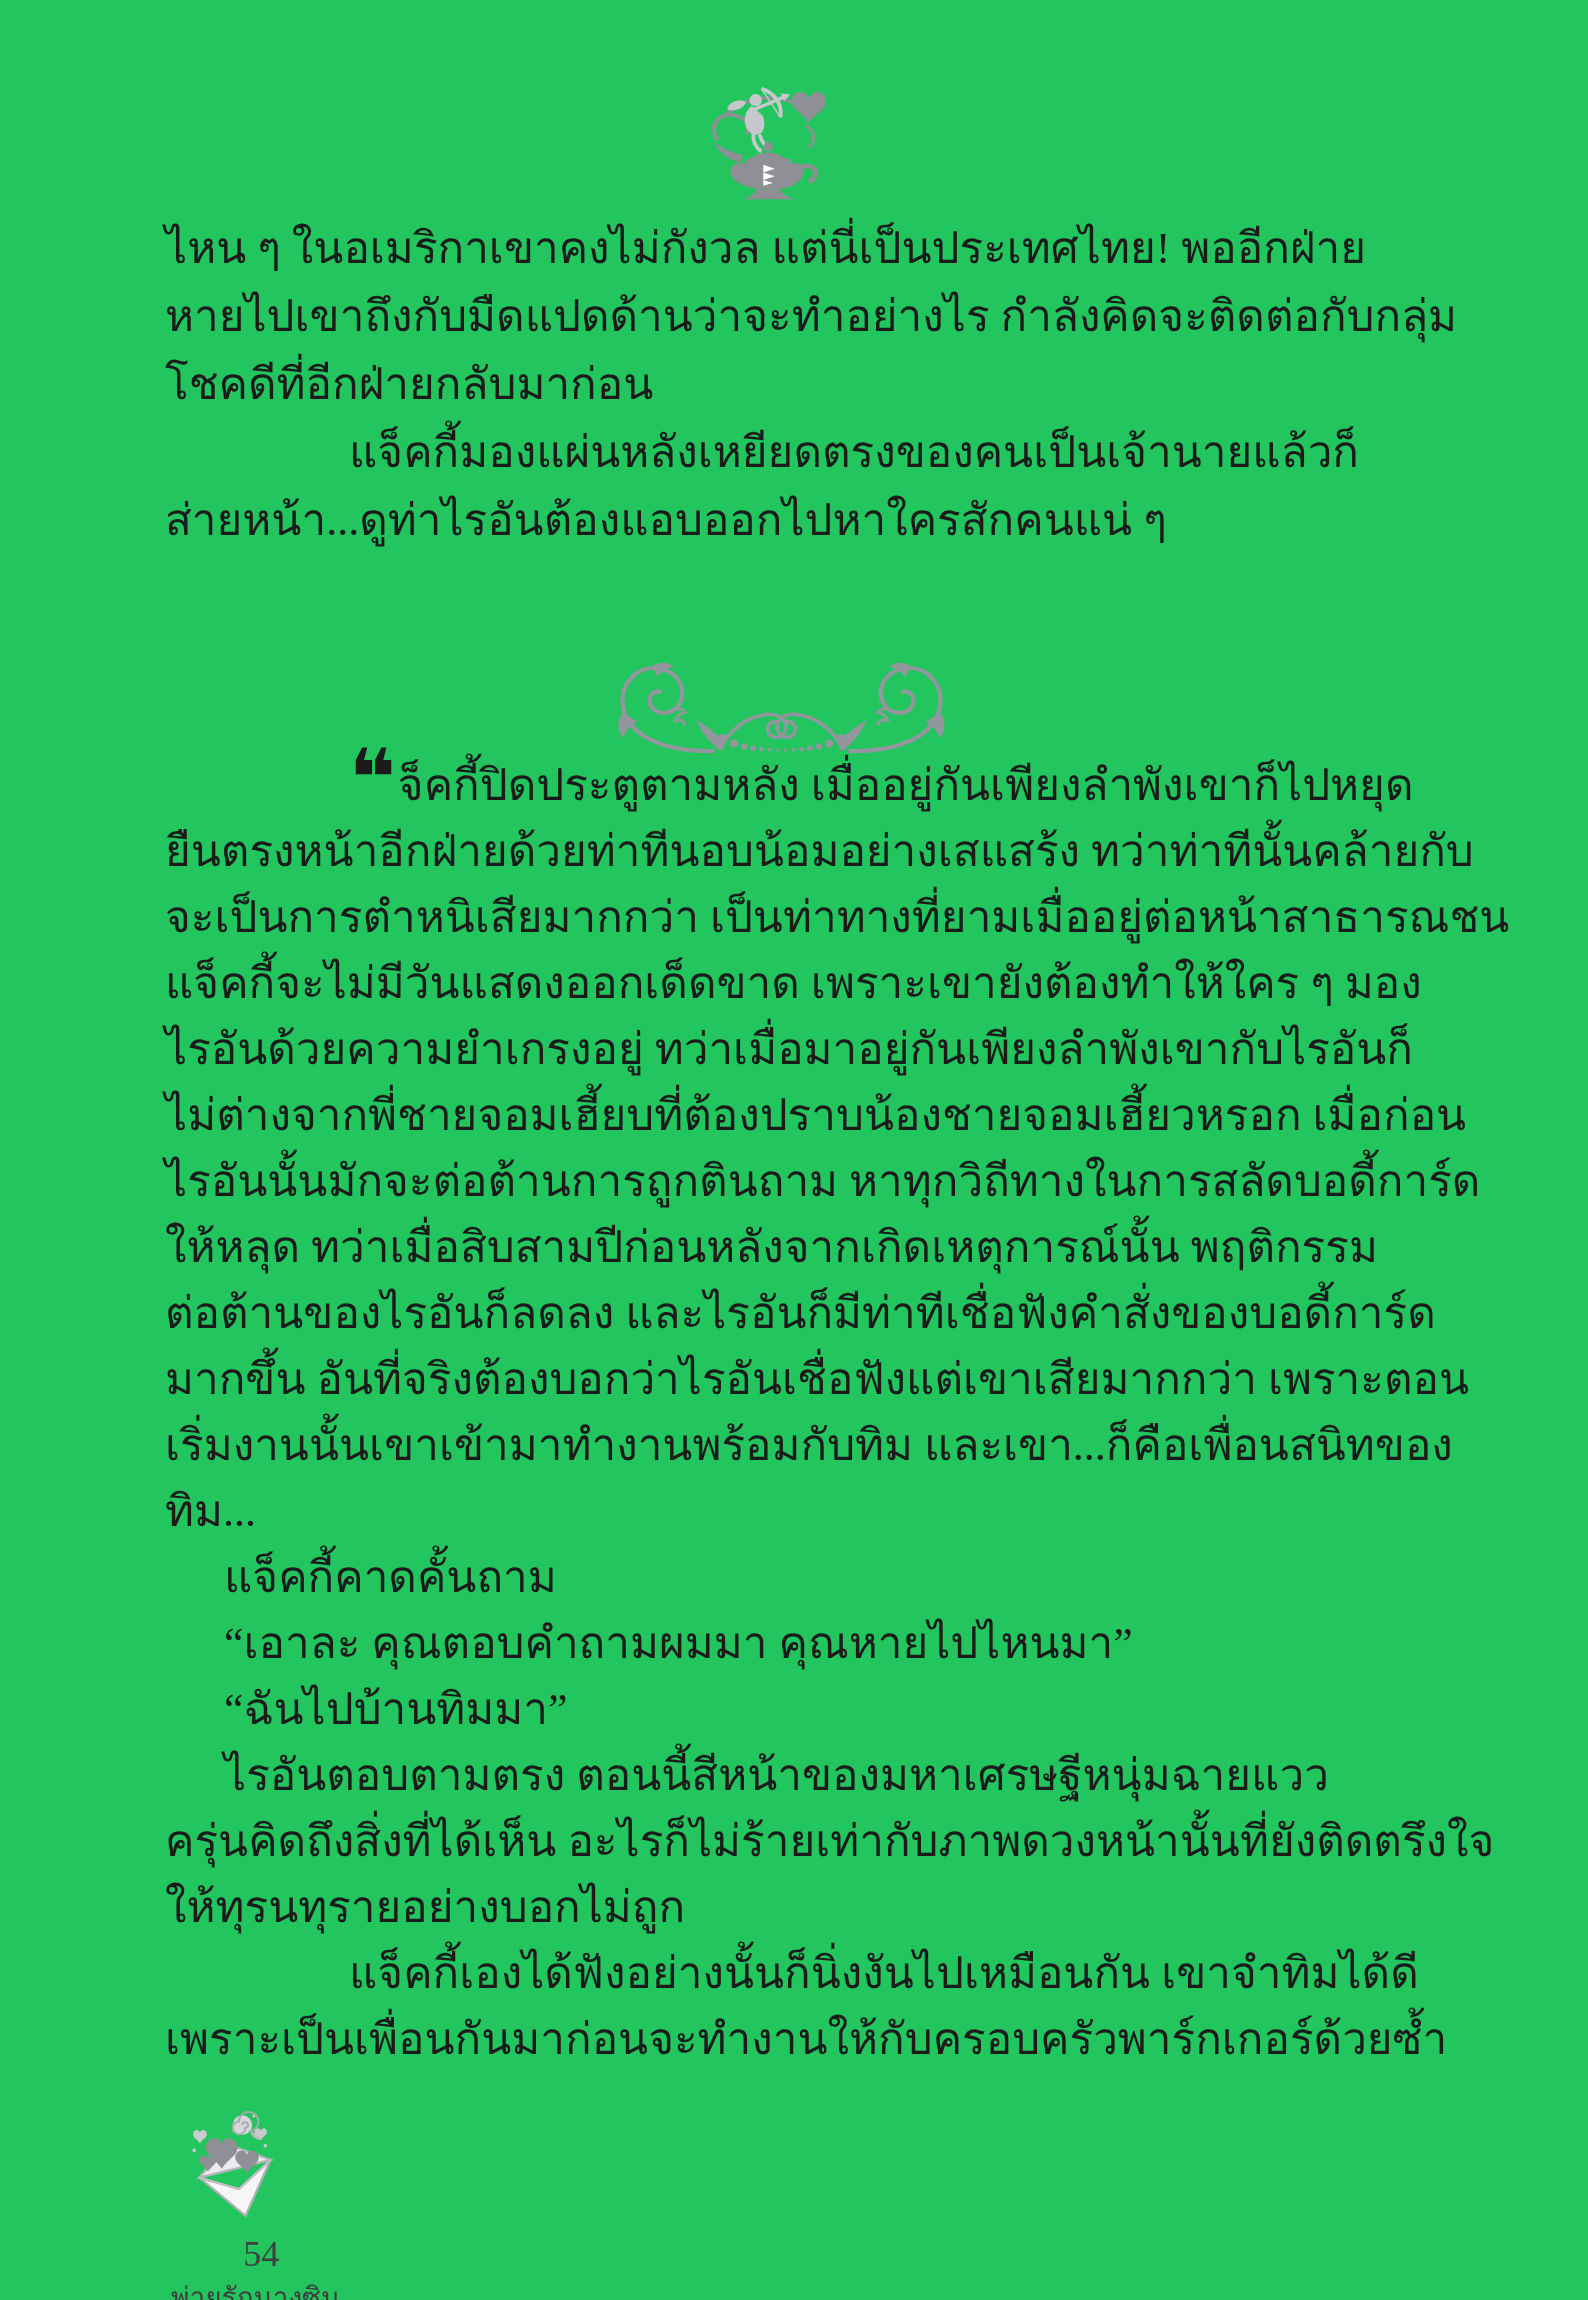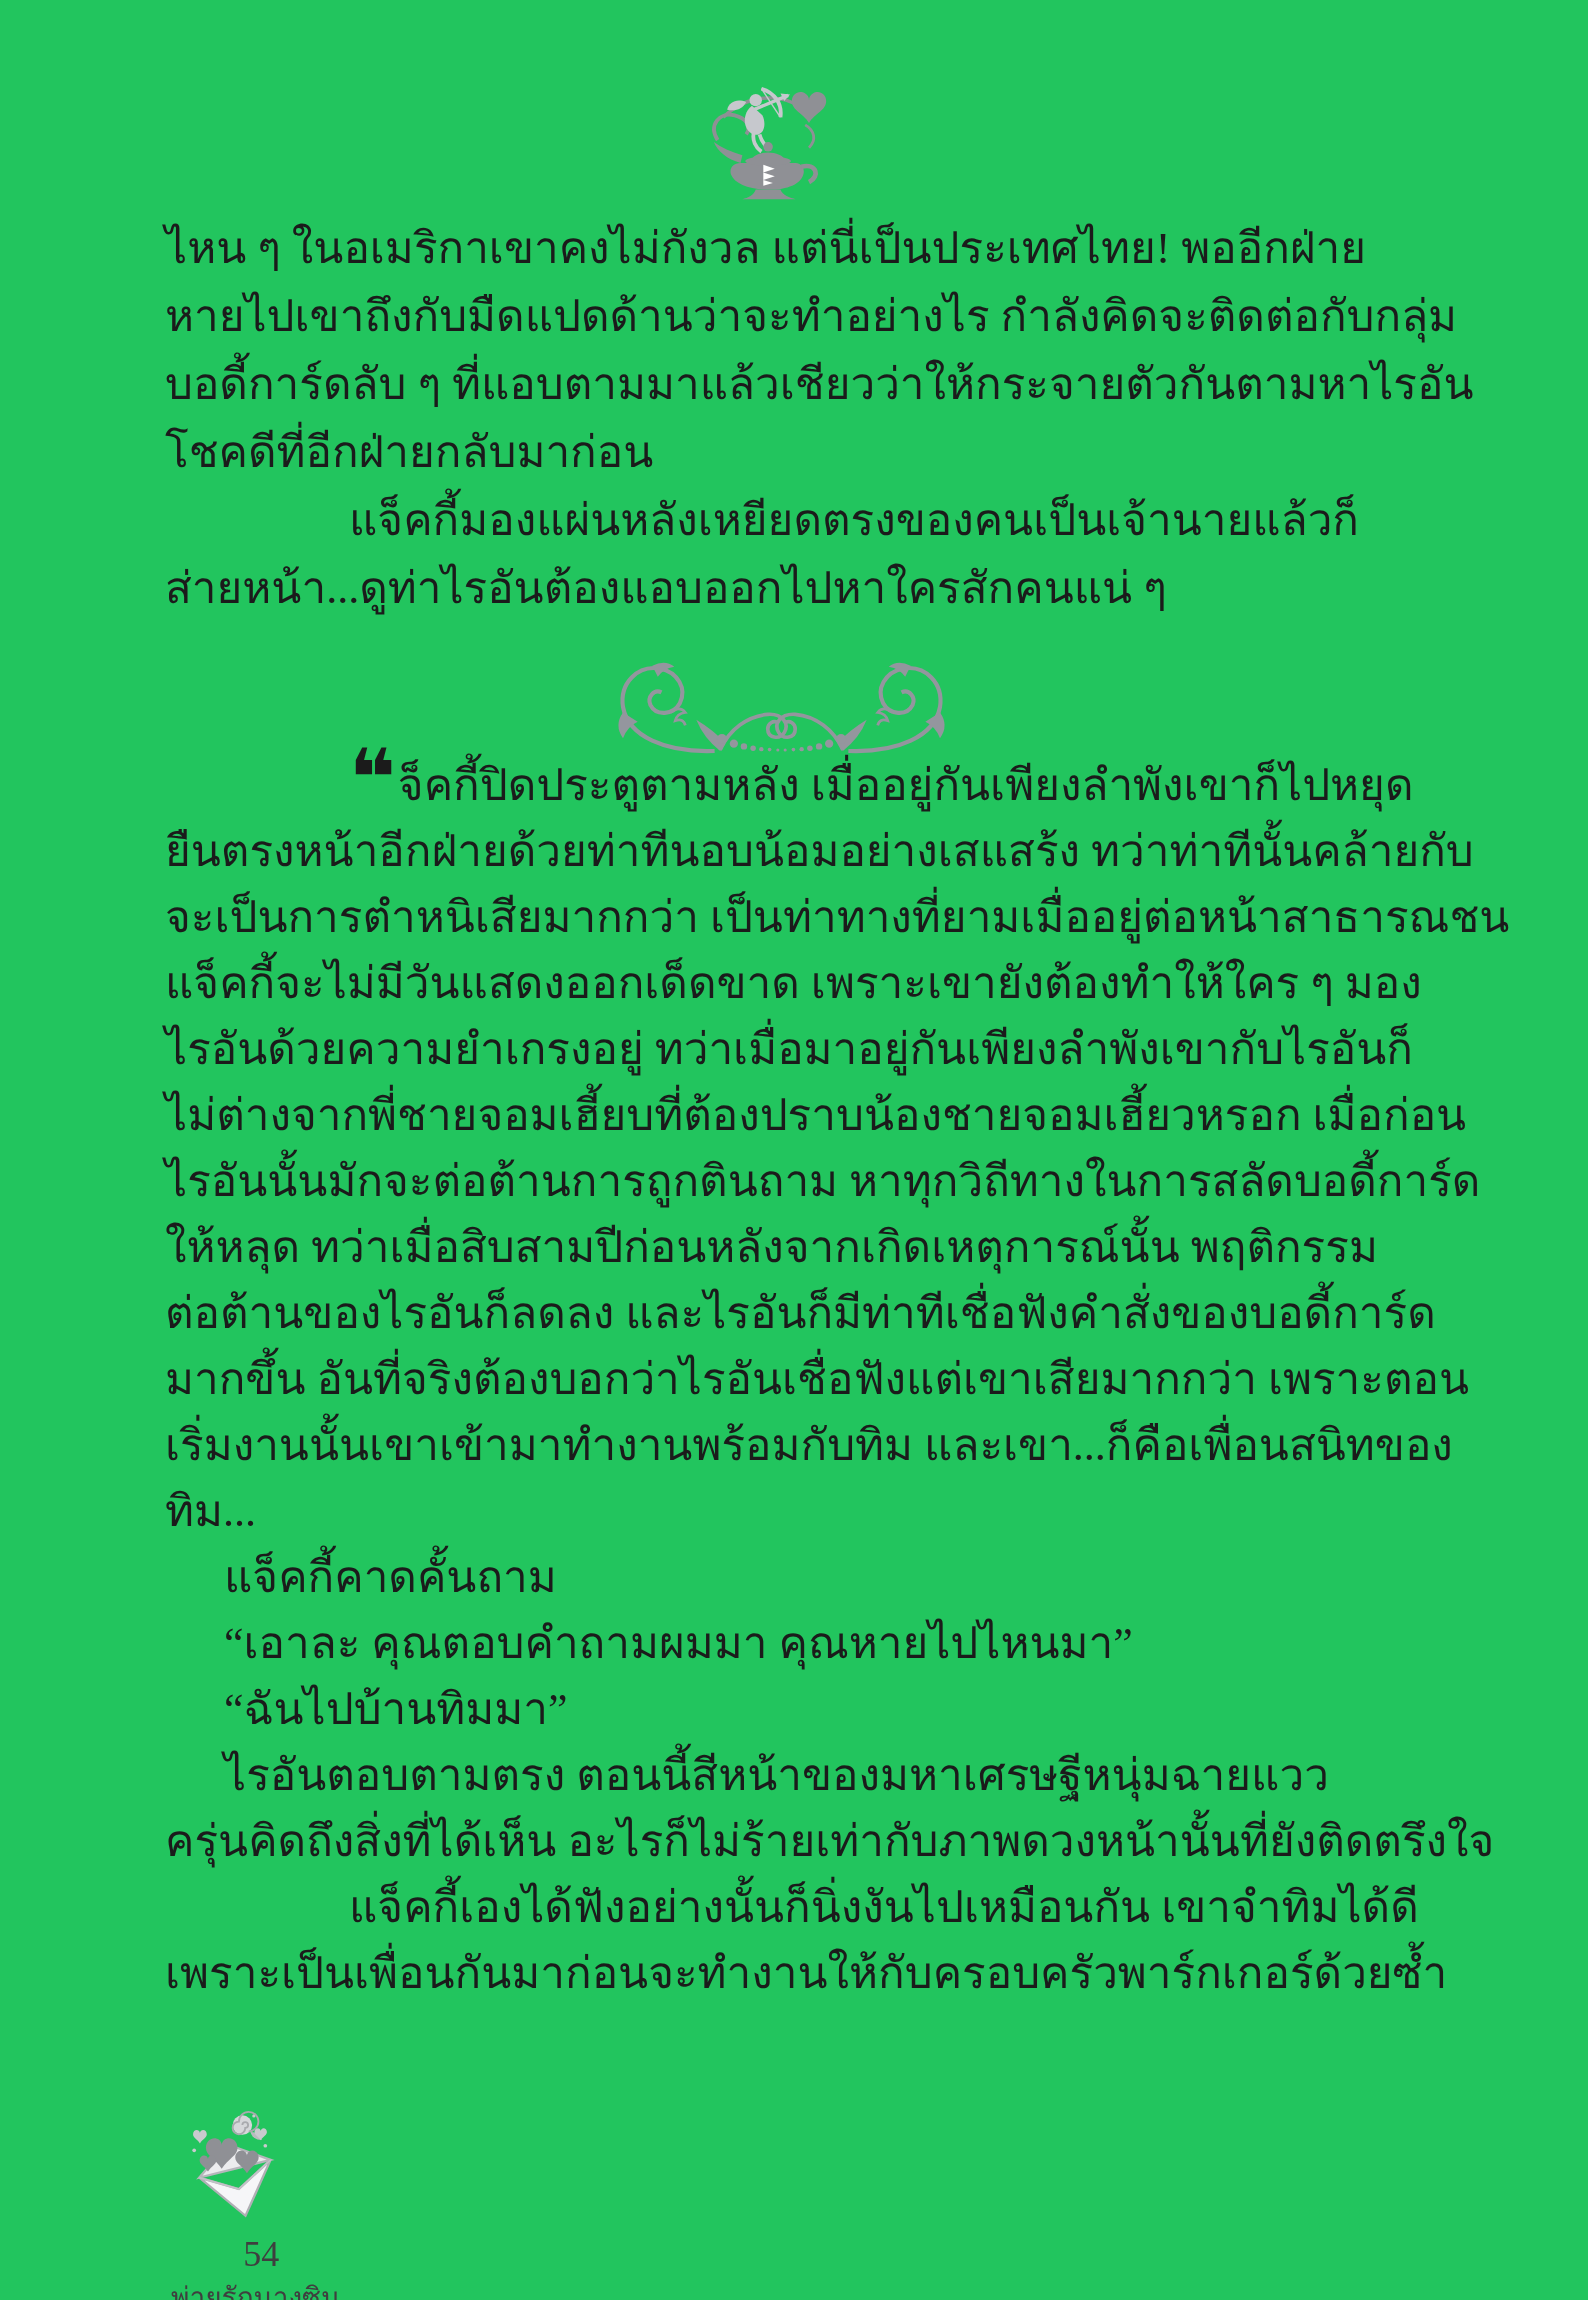--- a/index.html
+++ b/index.html
@@ -115,21 +115,20 @@
 
       <polygon points="58,86 70,90 58,94" fill="#ffffff"></polygon>
       <polygon points="58,94 70,98 58,102" fill="#ffffff"></polygon>
       <polygon points="58,102 68,105 58,108" fill="#ffffff"></polygon>
     </svg>
   </div>
 
   <div class="para para-1">
       <div class="line">ไหน ๆ ในอเมริกาเขาคงไม่กังวล แต่นี่เป็นประเทศไทย! พออีกฝ่าย</div>
       <div class="line">หายไปเขาถึงกับมืดแปดด้านว่าจะทำอย่างไร กำลังคิดจะติดต่อกับกลุ่ม</div>
-      <div class="line">บอดี้การ์ดลับ ๆ ที่แอบตามมาแล้วเชียวว่าให้กระจายตัวกันตามหาไรอัน</div>
       <div class="line">โชคดีที่อีกฝ่ายกลับมาก่อน</div>
       <div class="line indent-large">แจ็คกี้มองแผ่นหลังเหยียดตรงของคนเป็นเจ้านายแล้วก็</div>
       <div class="line">ส่ายหน้า...ดูท่าไรอันต้องแอบออกไปหาใครสักคนแน่ ๆ</div>
     </div>
 
   <div class="divider">
     <svg viewBox="0 0 370 104">
       <defs>
         <g id="halfFlourish">
           <path d="M112 100 C 58 102 18 84 12 52 C 8 26 28 6 52 10 C 72 14 82 32 74 48 C 67 61 48 62 42 50 C 38 41 46 32 54 36" fill="none" stroke="#94969e" stroke-width="4.5"></path>
@@ -163,20 +162,21 @@
       <div class="line">ให้หลุด ทว่าเมื่อสิบสามปีก่อนหลังจากเกิดเหตุการณ์นั้น พฤติกรรม</div>
       <div class="line">ต่อต้านของไรอันก็ลดลง และไรอันก็มีท่าทีเชื่อฟังคำสั่งของบอดี้การ์ด</div>
       <div class="line">มากขึ้น อันที่จริงต้องบอกว่าไรอันเชื่อฟังแต่เขาเสียมากกว่า เพราะตอน</div>
       <div class="line">เริ่มงานนั้นเขาเข้ามาทำงานพร้อมกับทิม และเขา...ก็คือเพื่อนสนิทของ</div>
       <div class="line">ทิม...</div>
       <div class="line indent-small">แจ็คกี้คาดคั้นถาม</div>
       <div class="line indent-small">“เอาละ คุณตอบคำถามผมมา คุณหายไปไหนมา”</div>
       <div class="line indent-small">“ฉันไปบ้านทิมมา”</div>
       <div class="line indent-small">ไรอันตอบตามตรง ตอนนี้สีหน้าของมหาเศรษฐีหนุ่มฉายแวว</div>
       <div class="line">ครุ่นคิดถึงสิ่งที่ได้เห็น อะไรก็ไม่ร้ายเท่ากับภาพดวงหน้านั้นที่ยังติดตรึงใจ</div>
+      <div class="line">ให้ทุรนทุรายอย่างบอกไม่ถูก</div>
       <div class="line indent-large">แจ็คกี้เองได้ฟังอย่างนั้นก็นิ่งงันไปเหมือนกัน เขาจำทิมได้ดี</div>
       <div class="line">เพราะเป็นเพื่อนกันมาก่อนจะทำงานให้กับครอบครัวพาร์กเกอร์ด้วยซ้ำ</div>
     </div>
 
   <div class="footer">
     <div class="icon-box">
       <svg viewBox="0 0 95 95">
         <defs>
           <path id="heart" d="M0 14 C -5 6 -12 4 -12 -2 C -12 -8 -6 -11 -2 -8 C -0.8 -7 0 -5.5 0 -4 C 0 -5.5 0.8 -7 2 -8 C 6 -11 12 -8 12 -2 C 12 4 5 6 0 14 Z"></path>
         </defs>

